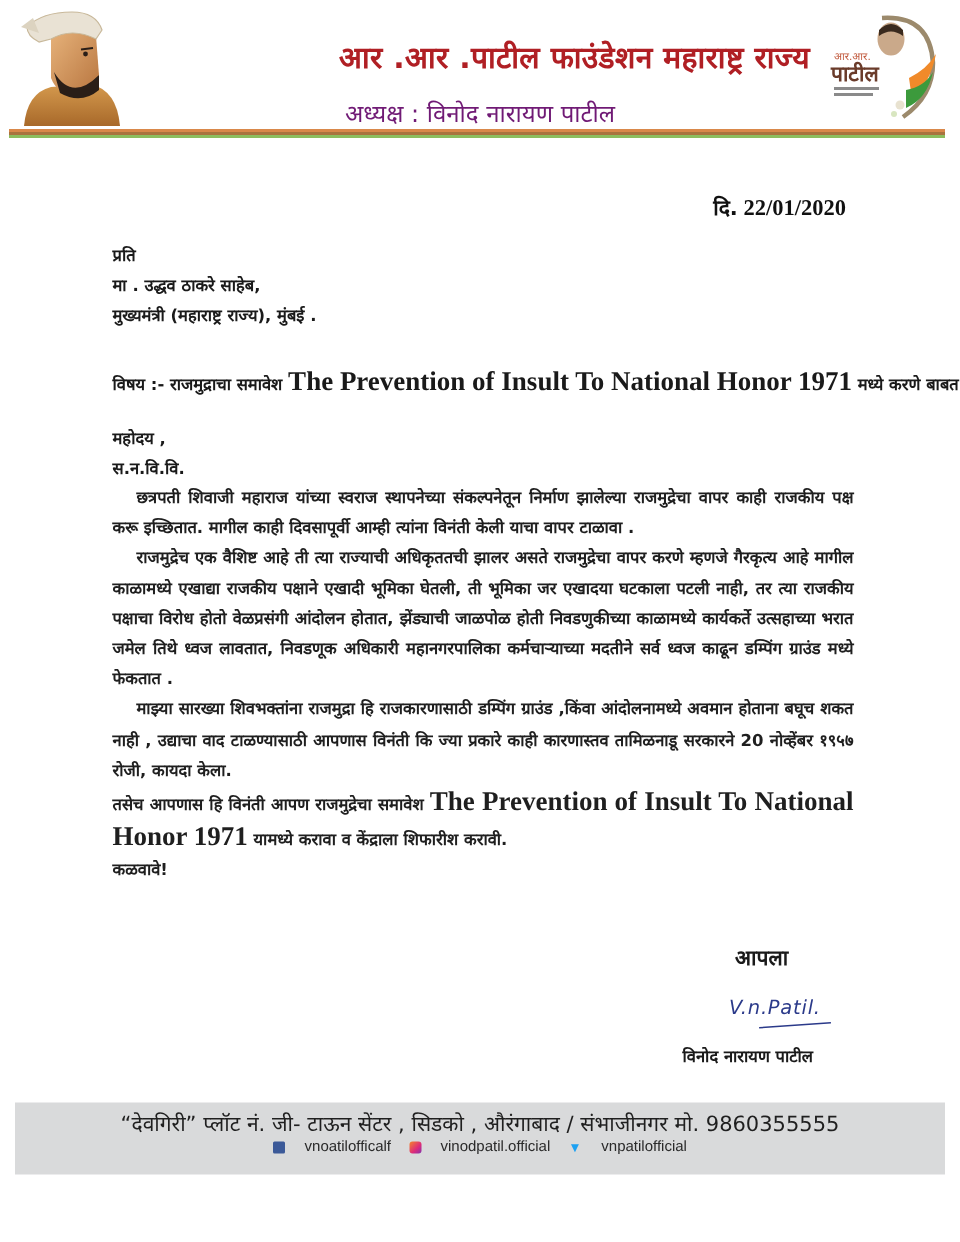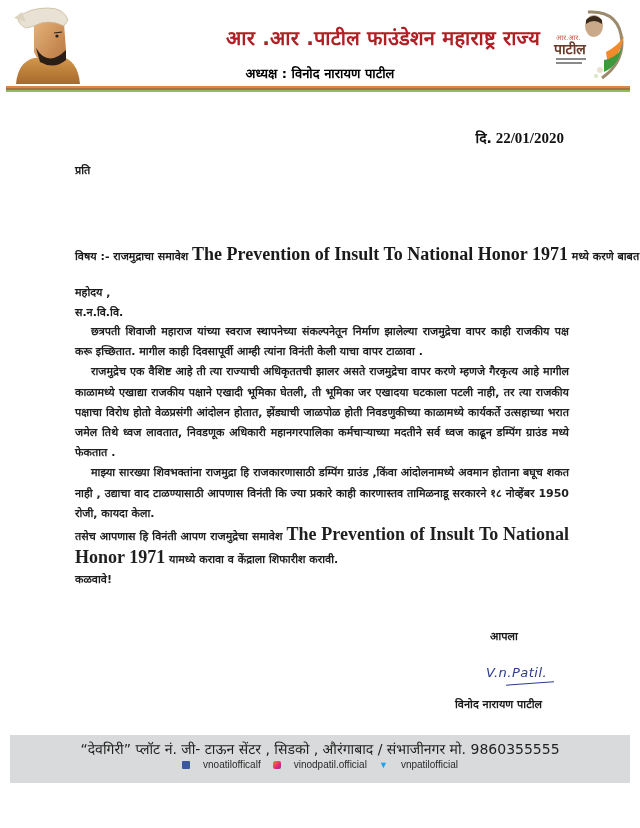--- a/index.html
+++ b/index.html
@@ -10,21 +10,21 @@
   .header { position: absolute; left: 0; top: 0; width: 640px; height: 100px; }
   .portrait { position: absolute; left: 8px; top: 4px; width: 78px; height: 80px; }
   .logo { position: absolute; left: 548px; top: 6px; width: 82px; height: 78px; }
   .org-title {
     position: absolute; left: 100px; width: 440px; top: 24px; text-align: right;
     font-family: "DejaVu Sans", sans-serif; font-size: 20px; font-weight: bold;
     color: #b01f24; letter-spacing: 0.2px;
   }
   .president {
     position: absolute; left: 100px; width: 440px; top: 64px; text-align: center;
-    font-size: 13px; font-weight: bold; color: #000000;
+    font-size: 16px; font-weight: normal; color: #701a75;
   }
   .tricolor { position: absolute; left: 6px; top: 86px; width: 624px; height: 6px; }
   .tricolor div { height: 2px; }
   .tc-saffron { background: #d9884a; }
   .tc-brown { background: #a9733f; }
   .tc-green { background: #8dbd5f; }
 
   
   .date {
     position: absolute; right: 76px; top: 128px;
@@ -41,21 +41,21 @@
   .salutation { position: absolute; left: 75px; top: 283px; font-size: 11px; font-weight: bold; line-height: 20px; }
 
   .body-text {
     position: absolute; left: 75px; top: 322px; width: 494px;
     font-size: 11px; font-weight: bold; line-height: 20.2px; color: #1f1f1f;
     text-align: justify;
   }
   .body-text p { margin: 0; }
   .body-text p.indent { text-indent: 16px; }
 
-  .closing { position: absolute; left: 490px; top: 628px; font-size: 11px; font-weight: bold; }
+  .closing { position: absolute; left: 490px; top: 628px; font-size: 14px; font-weight: bold; }
   .signature {
     position: absolute; left: 486px; top: 665px; font-family: "DejaVu Sans", sans-serif;
     font-style: italic; font-size: 13px; color: #2b3a8a; letter-spacing: 0.5px;
   }
   .sig-line { position: absolute; left: 506px; top: 683px; width: 48px; height: 1px; background: #2b3a8a; transform: rotate(-4deg); }
   .signer { position: absolute; left: 455px; top: 696px; font-size: 11px; font-weight: bold; }
 
   
   .footer {
     position: absolute; left: 10px; top: 735px; width: 620px; height: 48px; background: #d9dadb;
@@ -116,37 +116,39 @@
   </div>
 </div>
 
 <div class="date">
   <span class="prefix">दि.</span>
   <span>22/01/2020</span>
 </div>
 
 <div class="addr">
   <div>प्रति</div>
+  <div>मा . उद्धव ठाकरे साहेब,</div>
+  <div>मुख्यमंत्री (महाराष्ट्र राज्य), मुंबई .</div>
 </div>
 
 <div class="subject">
   <span>विषय :- राजमुद्राचा समावेश</span>
   <span class="en">The Prevention of Insult To National Honor 1971</span>
   <span>मध्ये करणे बाबत.</span>
 </div>
 
 <div class="salutation">
   <div>महोदय ,</div>
   <div>स.न.वि.वि.</div>
 </div>
 
 <div class="body-text">
   <p class="indent">छत्रपती शिवाजी महाराज यांच्या स्वराज स्थापनेच्या संकल्पनेतून निर्माण झालेल्या राजमुद्रेचा वापर काही राजकीय पक्ष करू इच्छितात. मागील काही दिवसापूर्वी आम्ही त्यांना विनंती केली याचा वापर टाळावा .</p>
   <p class="indent">राजमुद्रेच एक वैशिष्ट आहे ती त्या राज्याची अधिकृततची झालर असते राजमुद्रेचा वापर करणे म्हणजे गैरकृत्य आहे मागील काळामध्ये  एखाद्या राजकीय पक्षाने एखादी भूमिका घेतली, ती भूमिका जर एखादया घटकाला पटली नाही, तर त्या राजकीय पक्षाचा विरोध होतो वेळप्रसंगी आंदोलन होतात, झेंड्याची जाळपोळ होती निवडणुकीच्या काळामध्ये कार्यकर्ते उत्सहाच्या भरात जमेल तिथे ध्वज लावतात, निवडणूक अधिकारी महानगरपालिका कर्मचाऱ्याच्या मदतीने सर्व  ध्वज काढून डम्पिंग ग्राउंड मध्ये फेकतात .</p>
-  <p class="indent">माझ्या सारख्या शिवभक्तांना राजमुद्रा हि राजकारणासाठी डम्पिंग ग्राउंड ,किंवा आंदोलनामध्ये अवमान होताना बघूच शकत नाही , उद्याचा वाद टाळण्यासाठी आपणास विनंती कि ज्या प्रकारे काही कारणास्तव तामिळनाडू सरकारने १८ नोव्हेंबर 1950 रोजी, कायदा केला.</p>
+  <p class="indent">माझ्या सारख्या शिवभक्तांना राजमुद्रा हि राजकारणासाठी डम्पिंग ग्राउंड ,किंवा आंदोलनामध्ये अवमान होताना बघूच शकत नाही , उद्याचा वाद टाळण्यासाठी आपणास विनंती कि ज्या प्रकारे काही कारणास्तव तामिळनाडू सरकारने 20 नोव्हेंबर १९५७ रोजी, कायदा केला.</p>
   <p>
     <span>तसेच आपणास हि विनंती आपण राजमुद्रेचा समावेश</span>
     <span class="en">The Prevention of Insult To National Honor 1971</span>
     <span>यामध्ये करावा व केंद्राला शिफारीश करावी.</span>
   </p>
   <p>कळवावे!</p>
 </div>
 
 <div class="closing">आपला</div>
 <div class="signature">V.n.Patil.</div>

